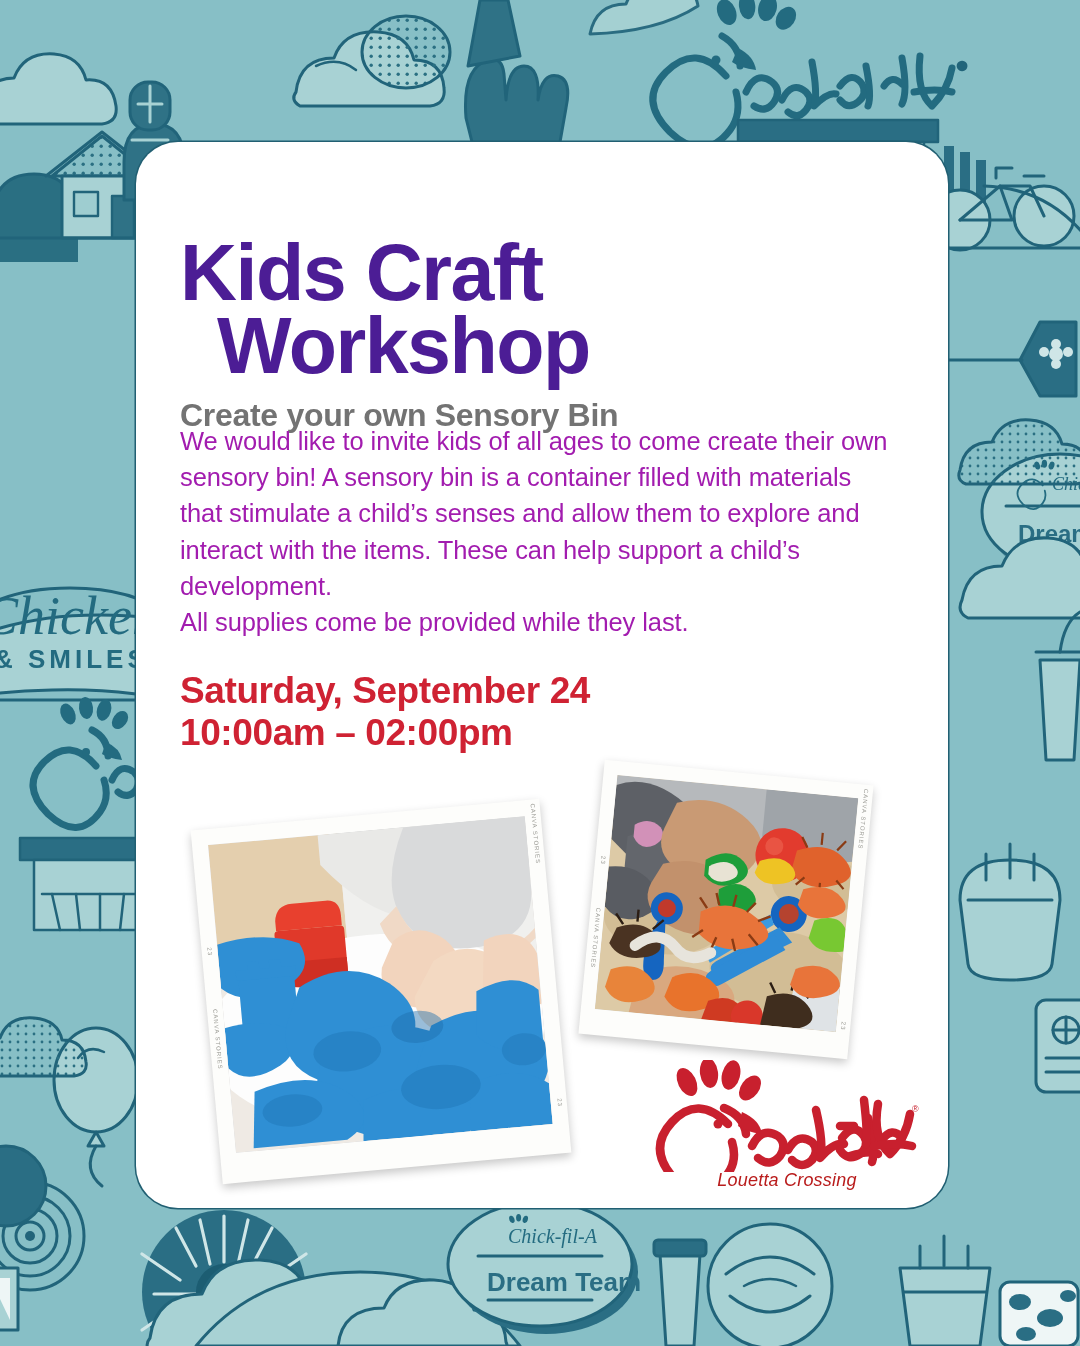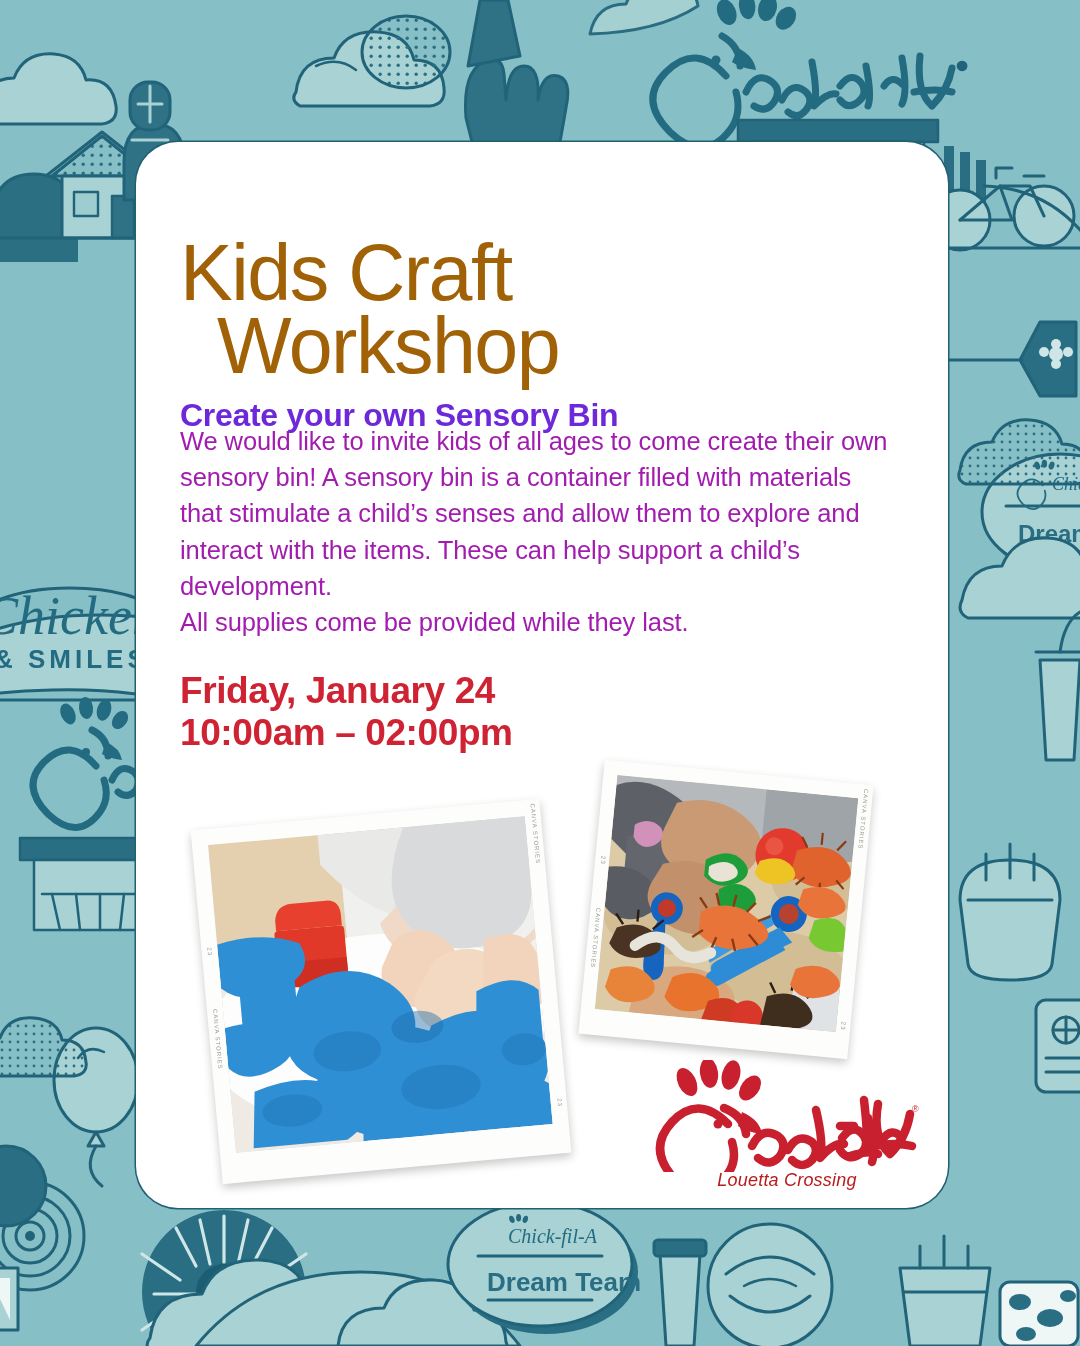--- a/index.html
+++ b/index.html
@@ -23,31 +23,31 @@
     background:#ffffff;
     border-radius:42px;
     box-shadow:0 0 0 1.5px #215f72;
     overflow:hidden;
   }
 
   .card-inner{position:absolute;inset:0;}
 
   .title{
     position:absolute;left:44px;top:42px;width:700px;
-    color:#a16207;
-    font-weight:normal;
+    color:#4c1d95;
+    font-weight:bold;
     font-size:79px;
     line-height:0.92;
     letter-spacing:-1.5px;
   }
   .title .l2{display:block;margin-left:37px;}
 
   .subtitle{
     position:absolute;left:44px;top:228px;width:720px;
-    color:#6d28d9;
+    color:#737373;
     font-weight:bold;
     font-size:32px;
     letter-spacing:-0.3px;
   }
 
   .body-copy{
     position:absolute;left:44px;top:281px;width:718px;
     color:#a21caf;
     font-size:25.5px;
     line-height:1.42;
@@ -435,21 +435,21 @@
       </h1>
 
       <h2 class="subtitle">Create your own Sensory Bin</h2>
 
       <div class="body-copy">
         <p>We would like to invite kids of all ages to come create their own sensory bin! A sensory bin is a container filled with materials that stimulate a child’s senses and allow them to explore and interact with the items. These can help support a child’s development.</p>
         <p class="second">All supplies come be provided while they last.</p>
       </div>
 
       <div class="datetime">
-        <span>Friday, January 24</span>
+        <span>Saturday, September 24</span>
         <span>10:00am – 02:00pm</span>
       </div>
 
       <div class="photo" id="photo-left">
         <div class="inner">
           <svg width="100%" height="100%" viewBox="0 0 318 309" preserveAspectRatio="xMidYMid slice">
             <rect width="318" height="309" fill="#efeae4"></rect>
             <rect x="0" y="0" width="130" height="120" fill="#e4cfae"></rect>
             <rect x="130" y="0" width="188" height="140" fill="#f0f0ee"></rect>
             <path d="M120 0 q30 60 80 70 q70 10 118 -20 V0 Z" fill="#cfd2d4"></path>

